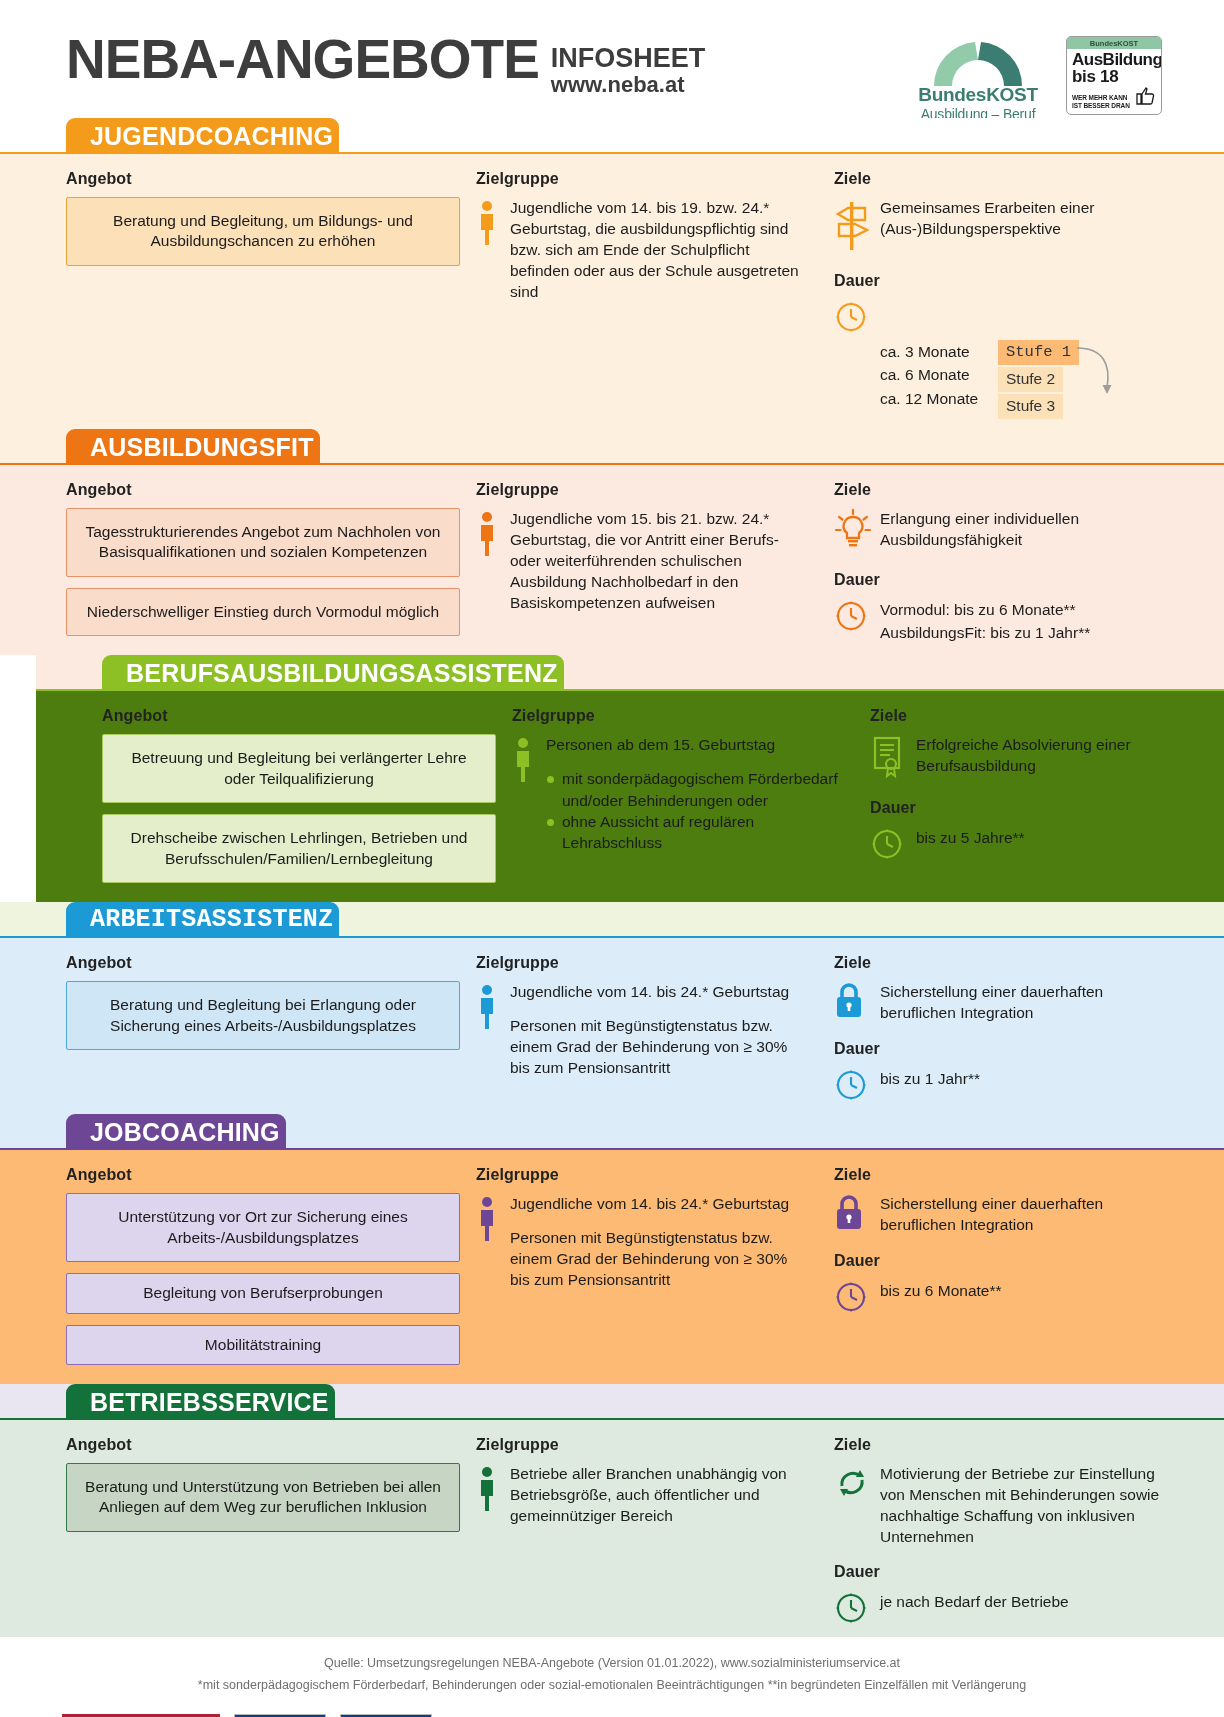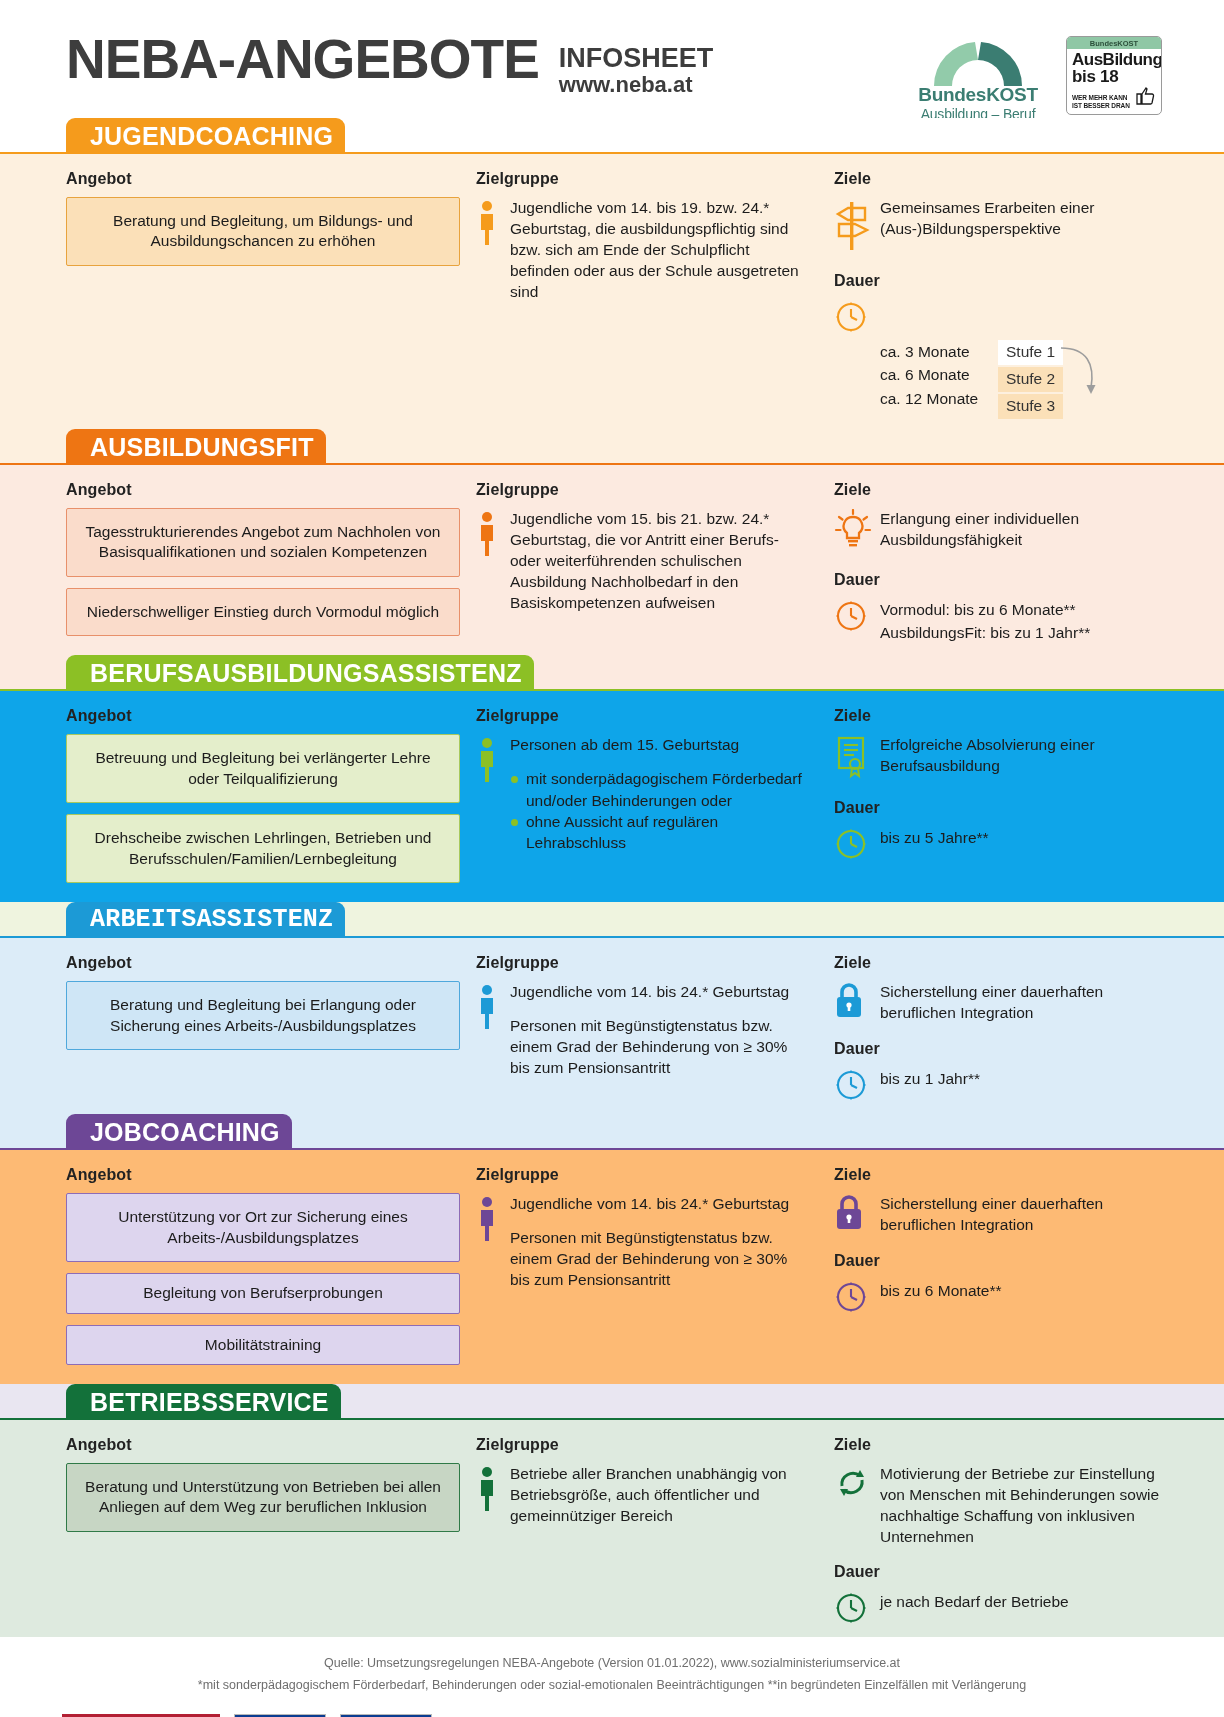--- a/index.html
+++ b/index.html
@@ -20,21 +20,21 @@
     display: flex;
     align-items: flex-start;
   }
   .title-main {
     font-size: 55px;
     font-weight: bold;
     letter-spacing: -1px;
     color: #3d3d3d;
     line-height: 0.92;
   }
-  .title-side { margin-left: 20px; padding-top: 10px; }
+  .title-side { margin-left: 12px; padding-top: 10px; }
   .title-infosheet {
     font-size: 27px; font-weight: bold; color: #3d3d3d;
     letter-spacing: 0px; line-height: 1.05;
   }
   .title-url {
     font-size: 22px; font-weight: bold; color: #3d3d3d; line-height: 1.15;
   }
   .logos {
     position: absolute; right: 62px; top: 36px;
     display: flex; align-items: flex-start; gap: 22px;
@@ -62,21 +62,21 @@
   .ab18-row { display: flex; align-items: flex-end; justify-content: space-between; }
   .thumb { margin-bottom: 1px; }
 
   
   .section { position: relative; }
   .tab-wrap { position: relative; height: 34px; }
   .tab {
     position: absolute; left: 66px; top: 0;
     border-radius: 9px 9px 0 0;
     color: #ffffff; font-size: 25px; font-weight: bold;
-    padding: 4px 12px 3px 24px; letter-spacing: 0.2px;
+    padding: 4px 6px 3px 24px; letter-spacing: 0.2px;
     line-height: 1.12; white-space: nowrap;
   }
   .sec-body {
     border-top: 2.5px solid #000;
     padding: 16px 62px 8px 66px;
     display: flex;
   }
   .col-angebot { width: 394px; flex: none; }
   .col-ziel { width: 350px; flex: none; padding-left: 16px; }
   .col-ziele { flex: 1; padding-left: 24px; }
@@ -244,21 +244,21 @@
                   <line x1="29" y1="17" x2="31.5" y2="17"></line>
                 </g>
               </svg></div>
             <div class="stufe-grid" data-name="dauer-stufe-grid">
               <div class="stufe-labels dauer-list" data-name="dauer-labels">
                 <div data-name="dauer-value">ca. 3 Monate</div>
                 <div data-name="dauer-value">ca. 6 Monate</div>
                 <div data-name="dauer-value">ca. 12 Monate</div>
               </div>
               <div class="stufe-badges" data-name="stufe-badges">
-                <div data-name="stufe-badge-row"><span class="stufe-badge" data-name="status-badge" style="background: #ffffff;">Stufe 1</span></div>
+                <div data-name="stufe-badge-row"><span class="stufe-badge" data-name="status-badge" style="background: #fdba74; font-family: Liberation Mono, monospace;">Stufe 1</span></div>
                 <div data-name="stufe-badge-row"><span class="stufe-badge" data-name="status-badge" style="background: rgb(251, 224, 184);">Stufe 2</span></div>
                 <div data-name="stufe-badge-row"><span class="stufe-badge" data-name="status-badge" style="background: rgb(251, 224, 184); padding-left: 8px;">Stufe 3</span></div>
                 <div class="arrow-svg" data-name="curved-arrow-icon"><svg width="46" height="66" viewBox="0 0 46 66">
         <path d="M4 6 C30 6 38 22 34 46" fill="none" stroke="#9d9d9d" stroke-width="1.6"></path>
         <path d="M34 52 L29.5 43 L38.5 43 Z" fill="#9d9d9d"></path>
                   </svg></div>
               </div>
             </div>
           </div>
         </div>
@@ -317,21 +317,21 @@
                 </g>
               </svg></div>
             <div class="dauer-list" data-name="dauer-lines">
               <div data-name="dauer-value">Vormodul: bis zu 6 Monate**</div>
               <div data-name="dauer-value">AusbildungsFit: bis zu 1 Jahr**</div>
             </div>
           </div>
         </div>
       </div>
     </div>
-    <div class="section" data-name="section-berufsausbildungsassistenz" style="background: #0ea5e9;">
+    <div class="section" data-name="section-berufsausbildungsassistenz" style="background: #4d7c0f; margin-left: 36px;">
       <div class="tab-wrap" data-name="section-tab-wrap" style="background: rgb(252, 234, 224);">
         <div class="tab" data-name="section-tab-berufsausbildungsassistenz" style="background: rgb(140, 192, 37);">BERUFSAUSBILDUNGSASSISTENZ</div>
       </div>
       <div class="sec-body" data-name="section-body" style="border-top-color: rgb(140, 192, 37);">
         <div class="col-angebot" data-name="angebot-column">
           <div class="coltitle" data-name="angebot-heading">Angebot</div>
           <div class="abox" data-name="angebot-box" style="background: rgb(228, 238, 203); border-color: rgb(168, 201, 94);">Betreuung und Begleitung bei verlängerter Lehre oder Teilqualifizierung</div>
           <div class="abox" data-name="angebot-box" style="background: rgb(228, 238, 203); border-color: rgb(168, 201, 94);">Drehscheibe zwischen Lehrlingen, Betrieben und Berufsschulen/Familien/Lernbegleitung</div>
         </div>
         <div class="col-ziel" data-name="zielgruppe-column">

